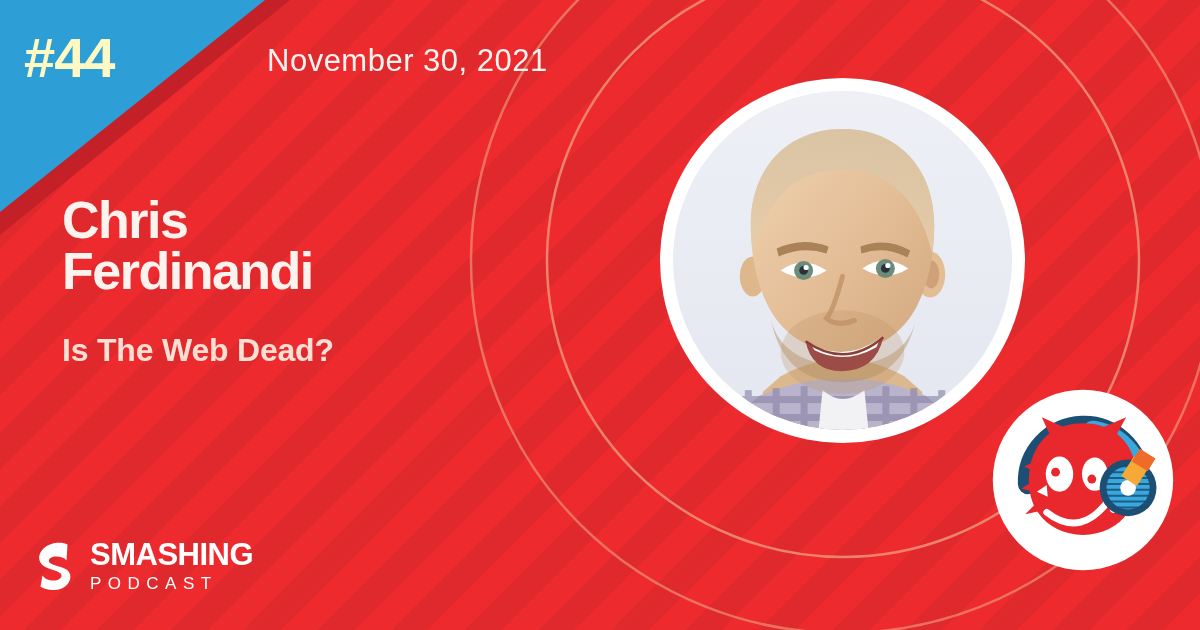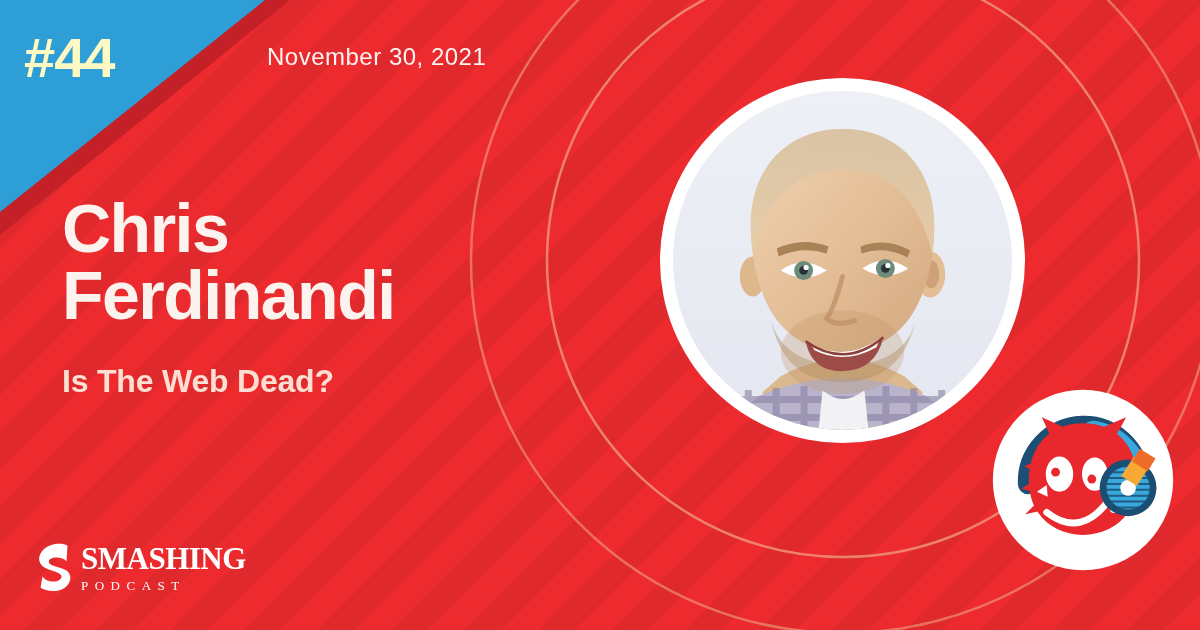--- a/index.html
+++ b/index.html
@@ -61,36 +61,36 @@
     font-weight:bold;
     letter-spacing:-1px;
     line-height:1;
   }
 
   .date{
     position:absolute;
     left:267px; top:45px;
     z-index:6;
     color:#fdf4f1;
-    font-size:24px;
+    font-size:31px;
     font-weight:400;
     letter-spacing:0.5px;
     line-height:1;
   }
 
   
   .title-block{
     position:absolute;
     left:62px; top:195px;
     z-index:6;
     width:560px;
   }
   .guest-name{
     color:#fdf3ee;
-    font-size:68px;
+    font-size:52px;
     font-weight:bold;
     line-height:0.98;
     letter-spacing:-1.5px;
     white-space:pre-line;
   }
   .episode-title{
     margin-top:36px;
     color:#fbdfd2;
     font-size:32px;
     font-weight:bold;
@@ -126,35 +126,34 @@
   }
   .mascot svg{ display:block; width:100%; height:100%; }
 
   
   .logo{
     position:absolute;
     left:33px; bottom:38px;
     z-index:6;
     display:flex;
     align-items:center;
-    gap:4px;
-    font-family:Liberation Serif, serif;
+    gap:13px;
   }
   .logo-mark{ width:44px; height:50px; flex:0 0 auto; }
   .logo-mark svg{ display:block; width:100%; height:100%; }
   .logo-text{ display:flex; flex-direction:column; line-height:1; }
   .logo-smashing{
     color:#ffffff;
     font-size:31px;
     font-weight:bold;
     letter-spacing:-0.5px;
   }
   .logo-podcast{
     color:#ffffff;
-    font-size:13px;
+    font-size:17px;
     font-weight:400;
     letter-spacing:6.5px;
     margin-top:5px;
   }
 </style>
 </head>
 <body>
 
 <div class="card">
 

